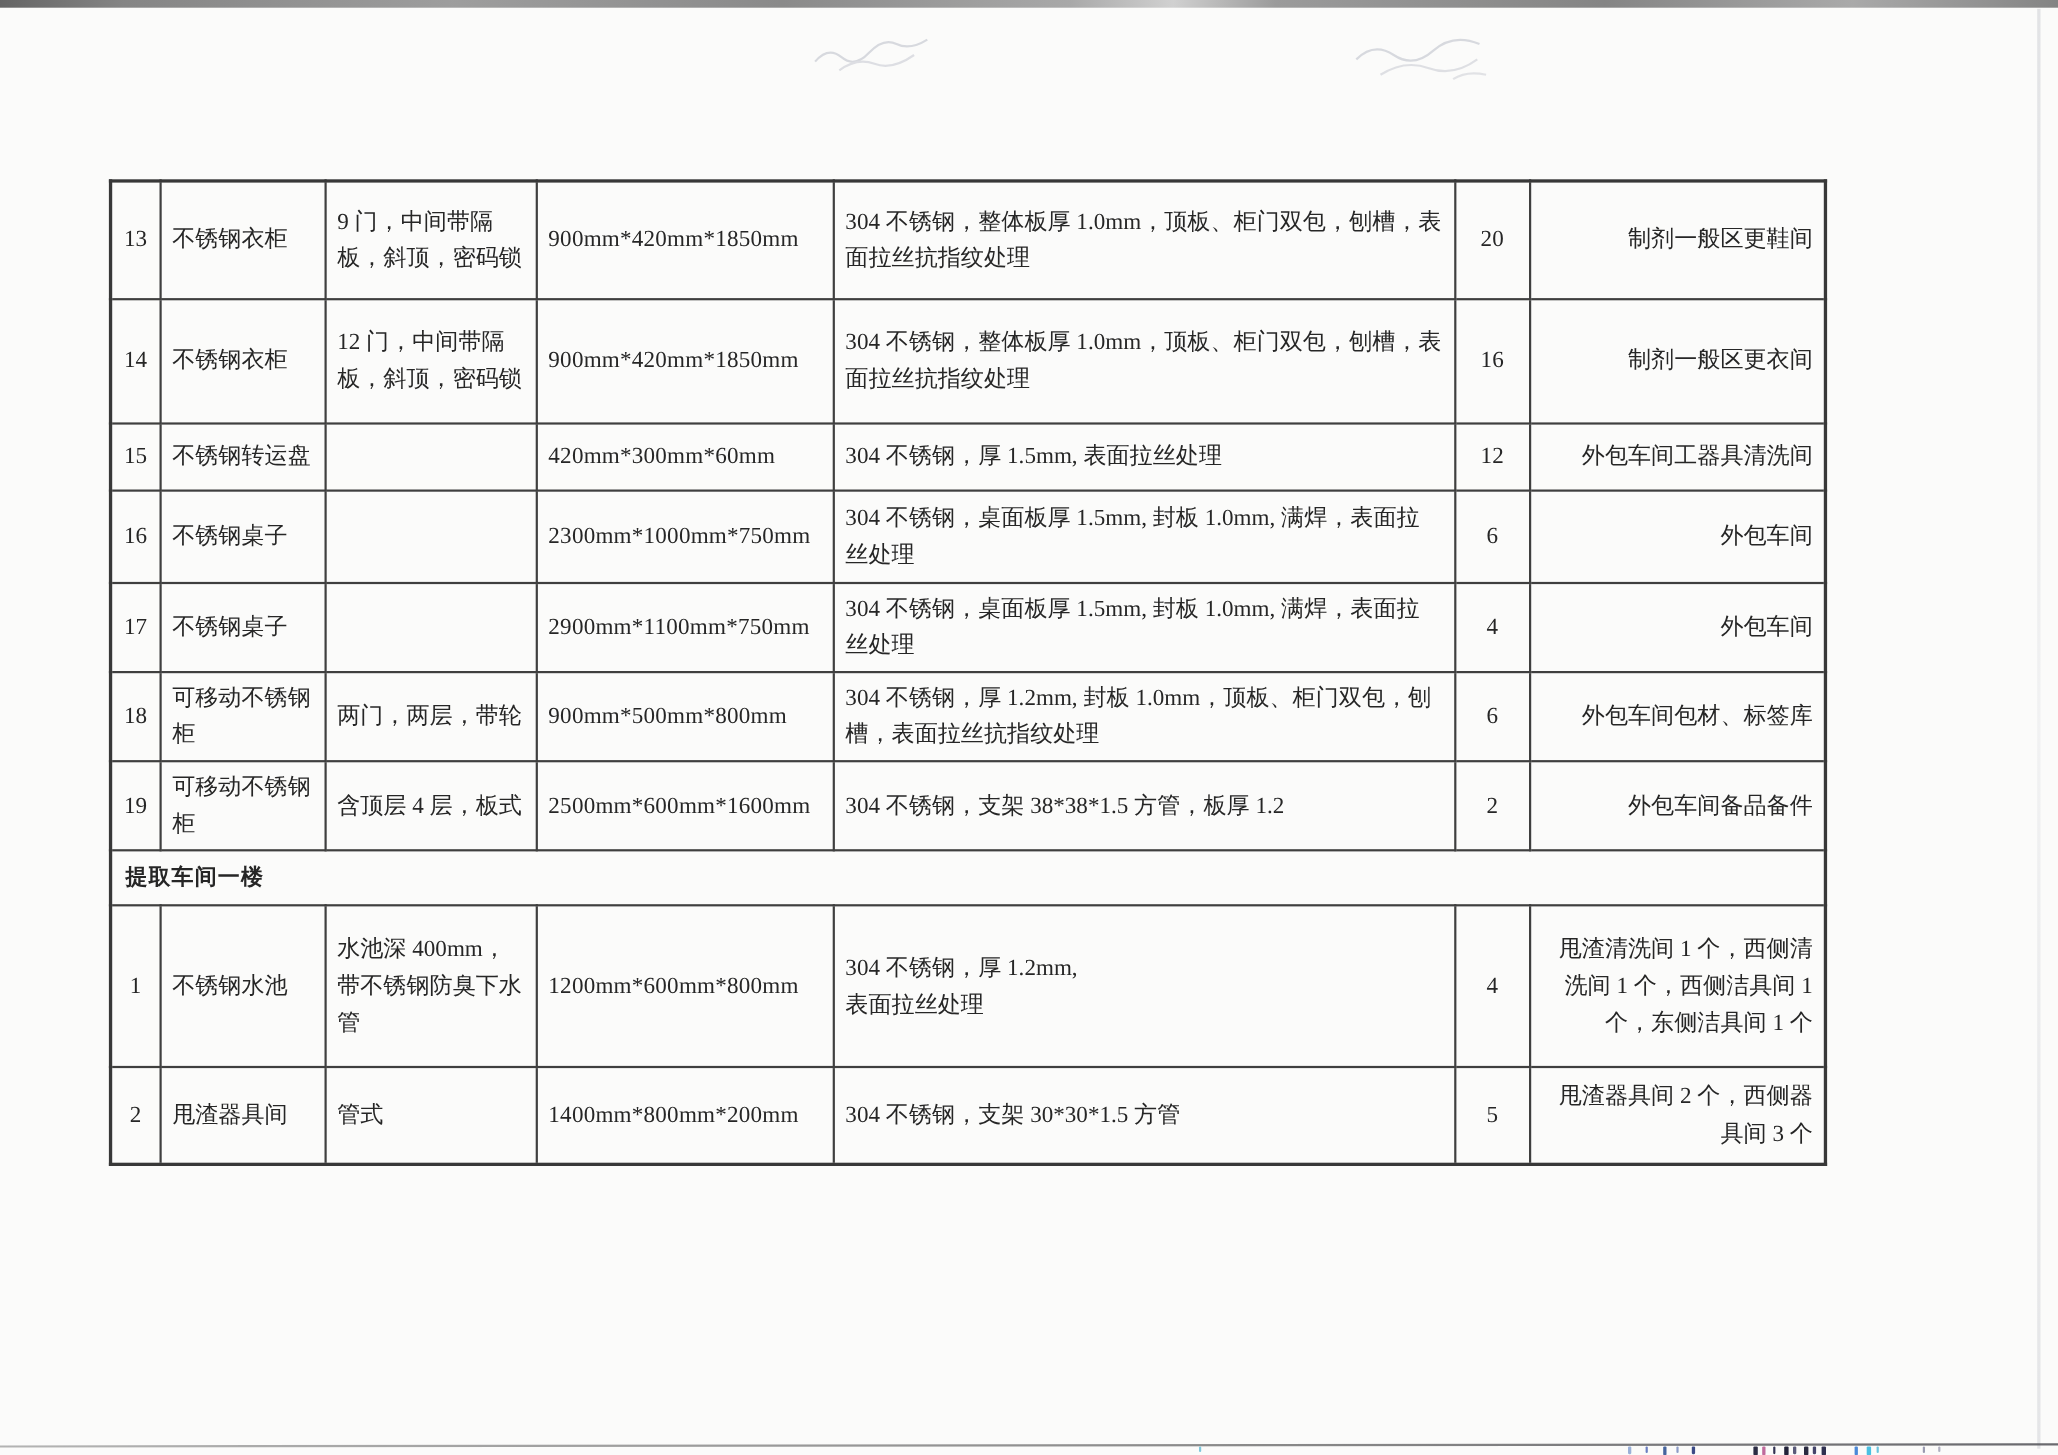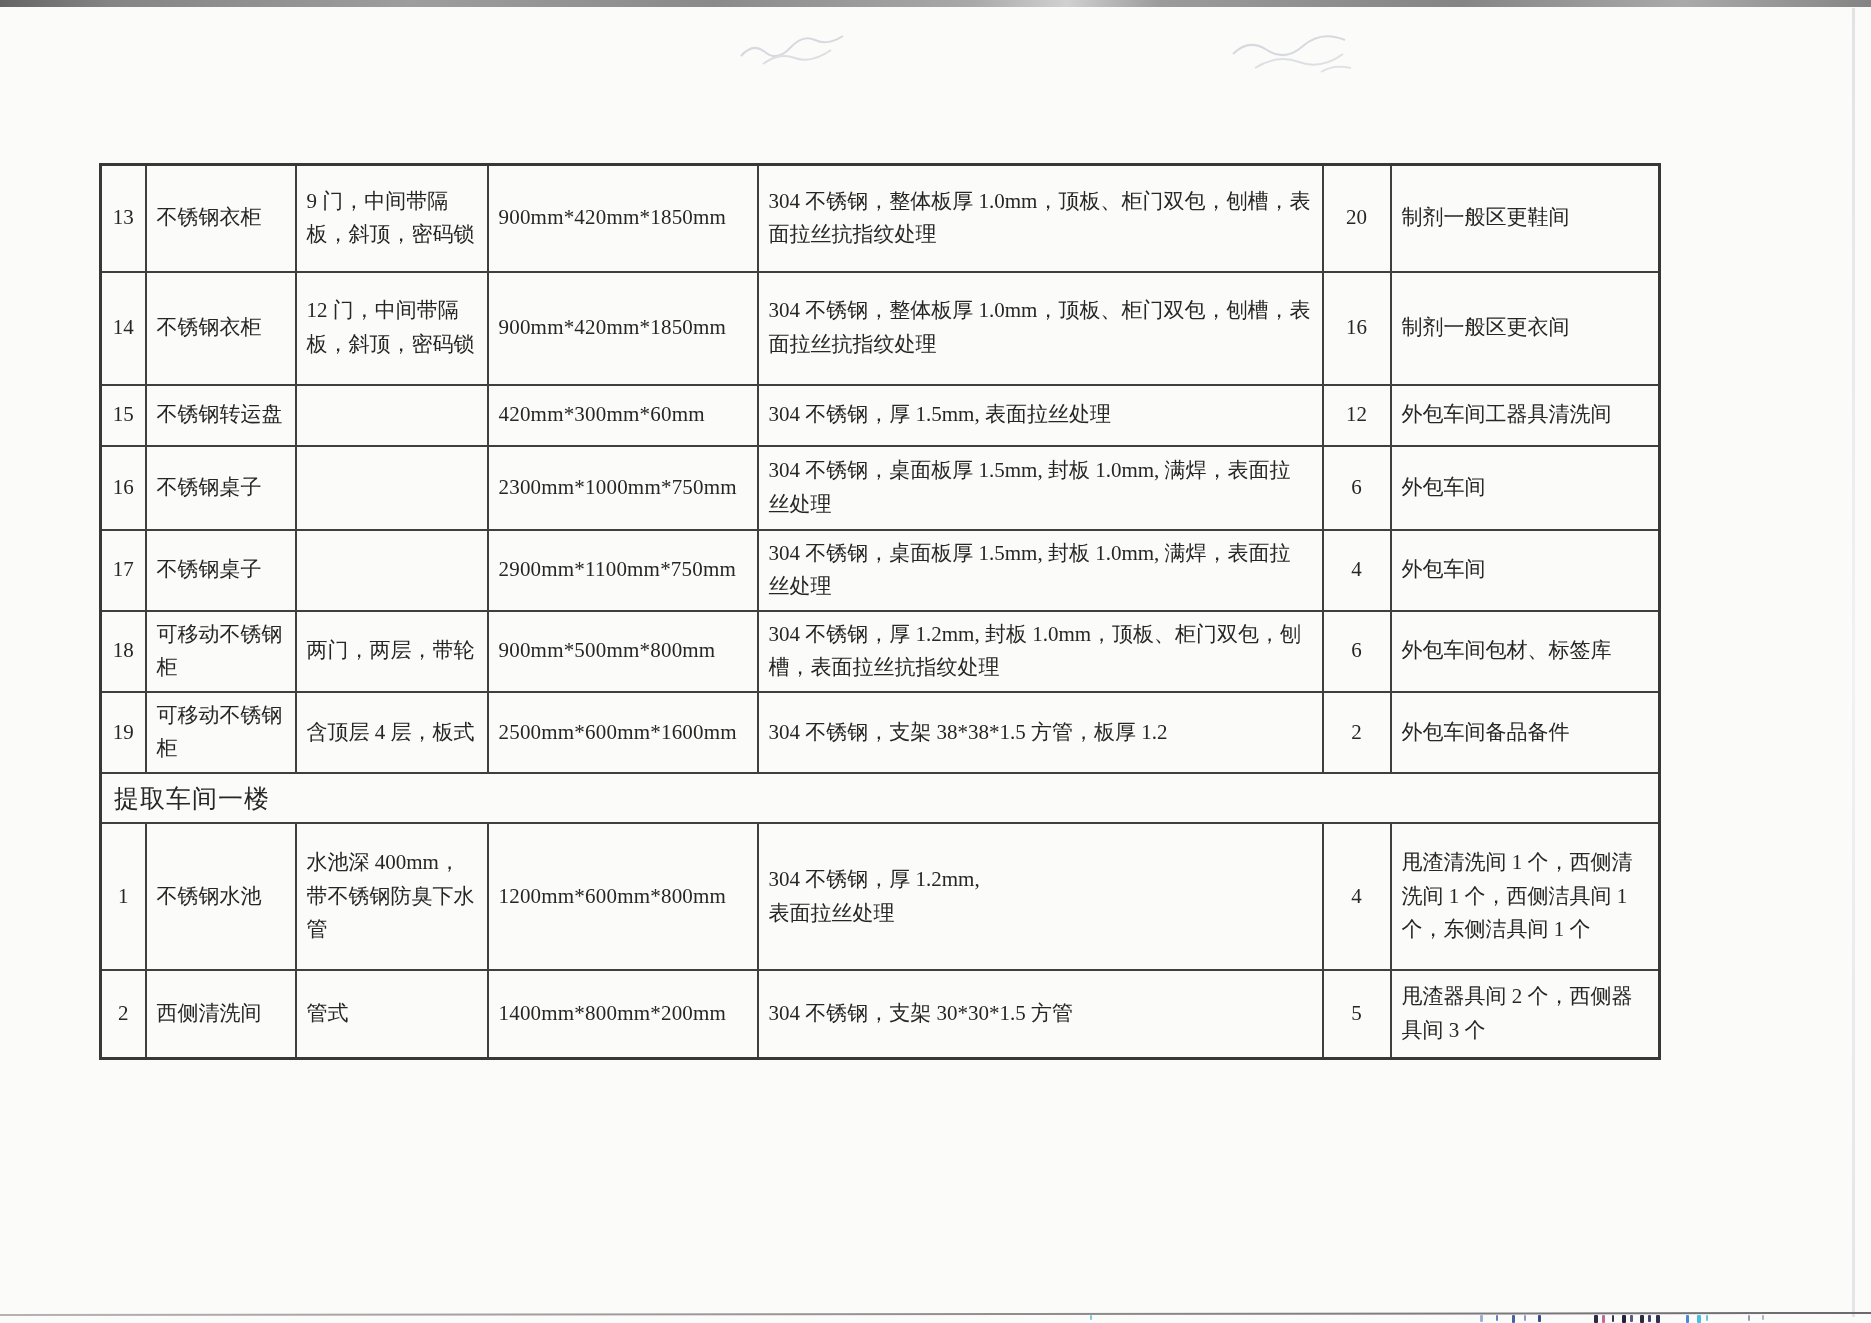--- a/index.html
+++ b/index.html
@@ -45,27 +45,27 @@
     word-break:break-word;
     padding:6px 10px;
   }
   table.equip{border:3px solid #383838;}
   td.col-num{text-align:center;padding:0;}
   td.col-name{text-align:left;padding:4px 25px 4px 13px;}
   td.col-desc{padding:4px 20px;}
   td.col-dims{text-align:left;padding:4px 6px 4px 14px;letter-spacing:.2px;}
   td.col-spec{text-align:left;padding:8px 14px;white-space:pre-line;}
   td.col-qty{text-align:center;padding:0;margin-top:32px;}
-  td.col-loc{text-align:left;padding:8px 12px 8px 11px;}
+  td.col-loc{text-align:right;padding:8px 12px 8px 11px;}
   tr.section-row td{
     text-align:left;
     padding:4px 6px 4px 12px;
     font-family:"Liberation Sans","DejaVu Sans",sans-serif;
-    font-weight:normal;
-    font-size:25px;
+    font-weight:bold;
+    font-size:20px;
     letter-spacing:1px;
   }
   tbody.equip-body tr:nth-child(1){height:107px;}
   tbody.equip-body tr:nth-child(2){height:113px;}
   tbody.equip-body tr:nth-child(3){height:61px;}
   tbody.equip-body tr:nth-child(4){height:84px;}
   tbody.equip-body tr:nth-child(5){height:78px;}
   tbody.equip-body tr:nth-child(6){height:72px;}
   tbody.equip-body tr:nth-child(7){height:78px;}
   tbody.equip-body tr:nth-child(8){height:50px;}
@@ -196,21 +196,21 @@
         <td class="col-name">不锈钢水池</td>
         <td class="col-desc">水池深 400mm，带不锈钢防臭下水管</td>
         <td class="col-dims">1200mm*600mm*800mm</td>
         <td class="col-spec">304 不锈钢，厚 1.2mm,
 表面拉丝处理</td>
         <td class="col-qty">4</td>
         <td class="col-loc">甩渣清洗间 1 个，西侧清洗间 1 个，西侧洁具间 1 个，东侧洁具间 1 个</td>
       </tr>
       <tr>
         <td class="col-num">2</td>
-        <td class="col-name">西侧清洗间</td>
+        <td class="col-name">甩渣器具间</td>
         <td class="col-desc">管式</td>
         <td class="col-dims">1400mm*800mm*200mm</td>
         <td class="col-spec">304 不锈钢，支架 30*30*1.5 方管</td>
         <td class="col-qty">5</td>
         <td class="col-loc">甩渣器具间 2 个，西侧器具间 3 个</td>
       </tr>
     </tbody>
 </table>
 
 </body></html>

